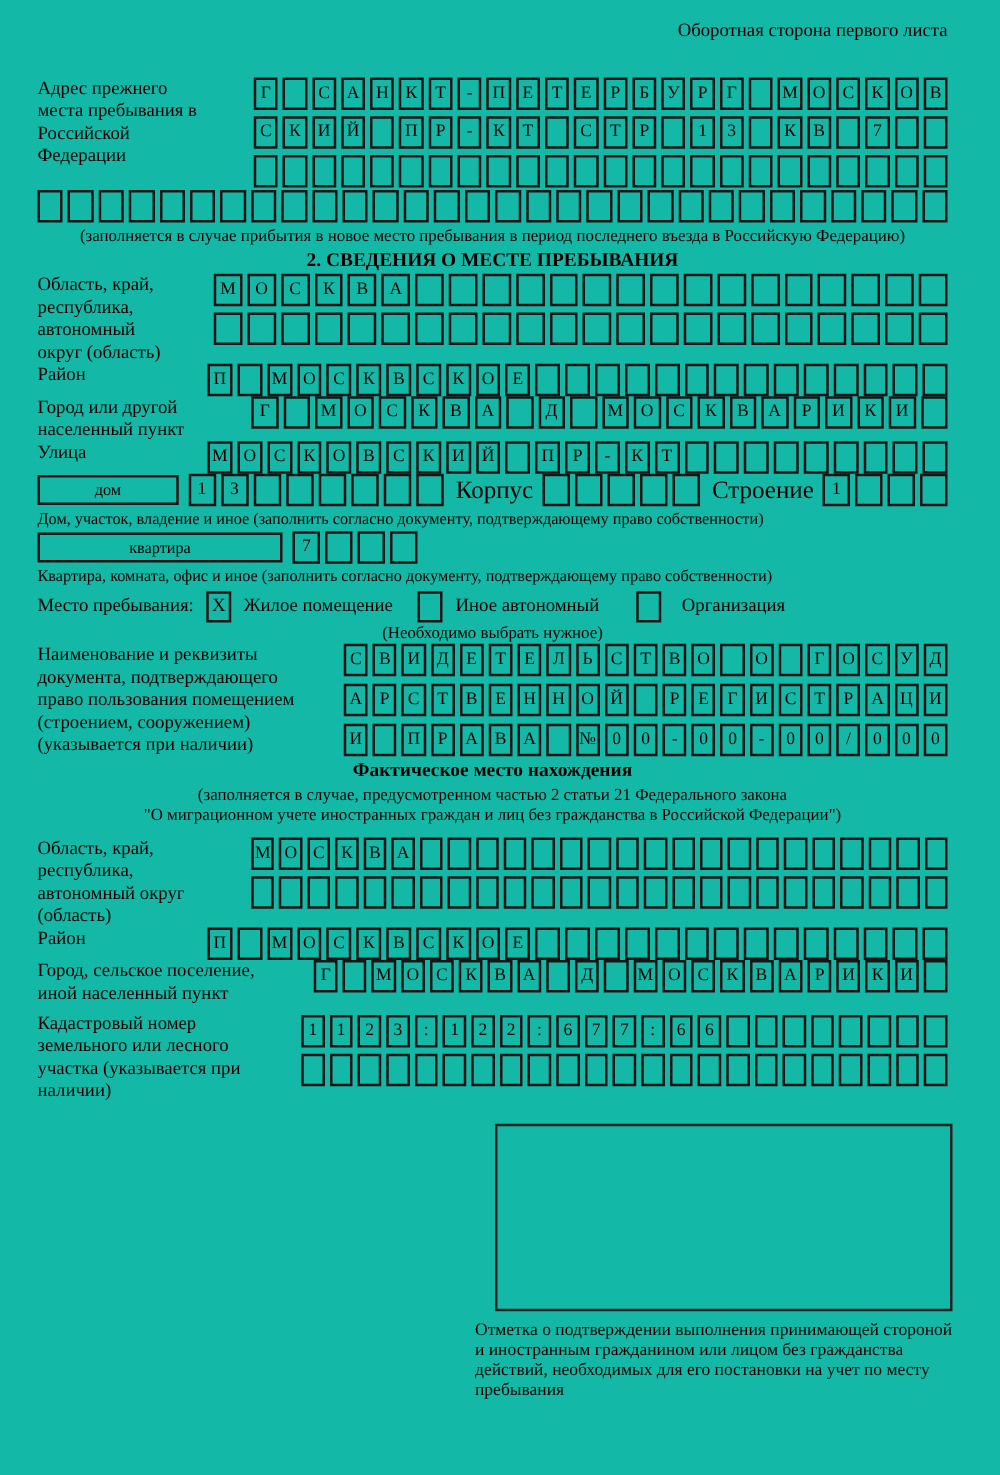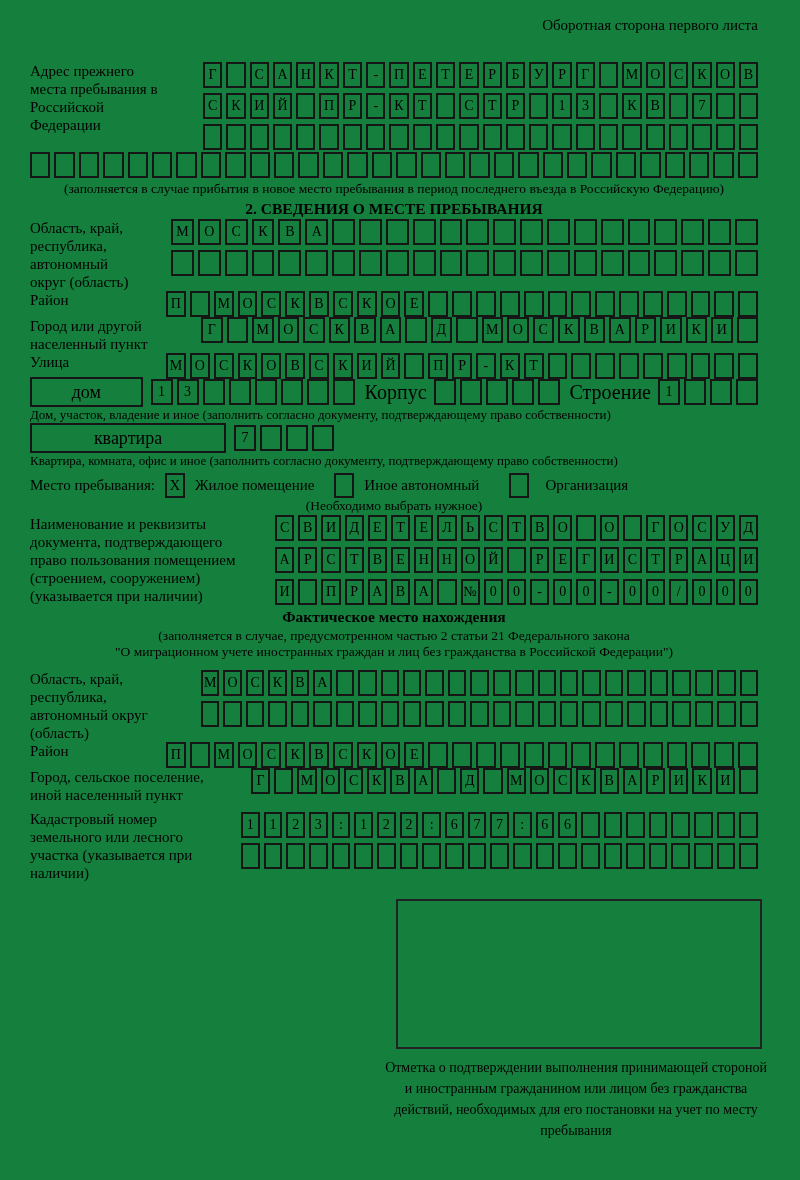--- a/index.html
+++ b/index.html
@@ -1,17 +1,17 @@
 <!DOCTYPE html>
 <html><head>
 <meta charset="utf-8">
 <style>
   html,body { margin:0; padding:0; background:#e8e8e8; }
   .page {
-    width:800px; height:1180px; margin:0 auto; background:#15803d;
+    width:800px; height:1180px; margin:0 auto; background:#14b8a6;
     font-family:"Liberation Serif","DejaVu Serif",serif; color:#000;
     box-sizing:border-box; padding:0 42px 0 30px; overflow:hidden; position:relative;
   }
   .hdr { padding-top:16px; text-align:right; font-size:15px; line-height:19px; }
   .frow { display:flex; align-items:flex-start;gap:23px; }
   .lab { font-size:15px; line-height:18px; flex-shrink:0; }
   .w150 { width:150px; padding-right:16px; box-sizing:border-box; }
   .w118 { width:118px; padding-right:10px; box-sizing:border-box; }
   .w113 { width:113px; padding-right:8px; box-sizing:border-box; }
   .w148 { width:148px; padding-right:14px; box-sizing:border-box; }
@@ -28,36 +28,36 @@
   }
   .cellsf { display:flex; gap:4px; height:26px; flex:none; }
   .cellsf .cell { flex:none; width:22px; }
   .cap { font-size:13.5px; line-height:16px; text-align:center; }
   .capl { font-size:13px; line-height:16px; text-align:left; }
   .title { font-size:15.5px; line-height:19px; font-weight:bold; text-align:center; }
   .mt1{margin-top:1px;} .mt2{margin-top:2px;} .mt3{margin-top:3px;}
   .mt6{margin-top:6px;} .mt8{margin-top:8px;} .mt10{margin-top:10px;} .mt17{margin-top:17px;} .mt27{margin-top:27px;}
   .domrow { display:flex; align-items:center; height:26px; }
   .wbox {
-    border:2px solid #161616; box-sizing:border-box; height:30px;
-    display:flex; align-items:center; justify-content:center; font-size:18px;
+    border:2px solid #161616; box-sizing:border-box; height:24px;
+    display:flex; align-items:center; justify-content:center; font-size:13px;
   }
   .dombox { width:165px; margin-right:8px; }
   .kvbox { width:196px; margin-right:8px; }
   .inl { font-size:20px; margin:0 7px 0 10px; white-space:nowrap; }
   .mestorow { display:flex; align-items:center; height:26px; font-size:15px; }
   .chk {
     width:20px; height:25px; border:2px solid #161616; box-sizing:border-box; flex:none;
     display:flex; align-items:center; justify-content:center; font-size:15px;
   }
   .stampwrap { width:366px; margin-left:auto; margin-right:-4px; }
   .stampbox { width:366px; height:150px; border:2px solid #222; box-sizing:border-box; }
   .stampcap {
     width:392px; margin-left:auto; margin-right:-14px;
-    font-size:14px; line-height:21px; text-align:center;
+    font-size:14px; line-height:16px; text-align:left;
   }
 </style>
 </head>
 <body>
 
 <div class="page">
 
   <div class="hdr">Оборотная сторона первого листа</div>
 
   <div class="frow mt27">

